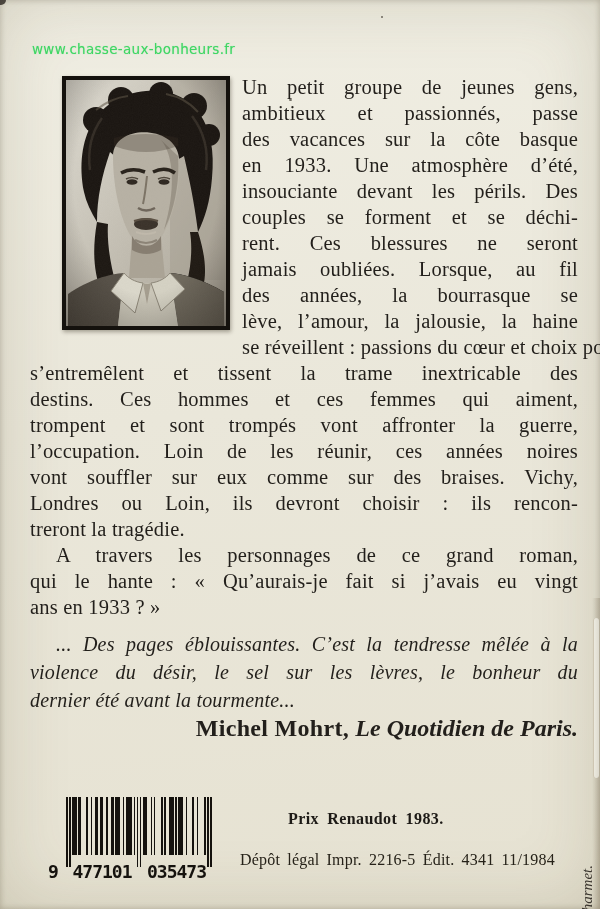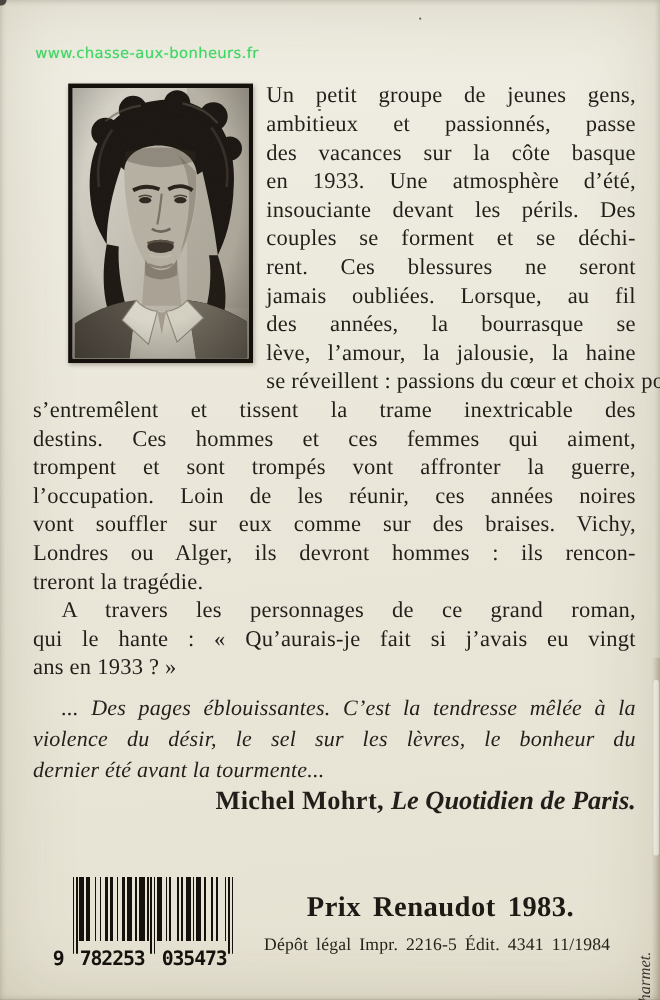--- a/index.html
+++ b/index.html
@@ -28,22 +28,22 @@
   .ln.last{text-align-last:left;}
   .ln.indent{text-indent:26px;}
   .quote{margin-top:10px;font-style:italic;}
   .quote .ln{font-size:20px;line-height:28px;}
   .attribution{
     font-size:24px;line-height:28px;text-align:right;font-style:normal;
   }
   .attribution .name{font-weight:bold;letter-spacing:.3px;}
   .attribution .source{font-style:italic;font-weight:bold;}
   .award{
-    position:absolute;left:272px;top:810px;width:250px;text-align:right;
-    font-weight:bold;font-size:26px;word-spacing:4px;letter-spacing:.4px;color:#1d1a16;
+    position:absolute;left:288px;top:810px;width:250px;text-align:left;
+    font-weight:bold;font-size:16px;word-spacing:4px;letter-spacing:.4px;color:#1d1a16;
   }
   .imprint{
     position:absolute;left:240px;top:851px;width:340px;
     font-size:16px;word-spacing:3px;letter-spacing:.2px;color:#262219;
   }
   .barcode{position:absolute;left:66px;top:797px;width:146px;height:92px;}
   .barcode svg{position:absolute;left:0;top:0;}
   .bc-digits{
     position:absolute;top:64px;left:0;width:146px;height:24px;
     font-family:"DejaVu Sans Mono",monospace;font-size:18px;font-weight:bold;color:#15120e;
@@ -157,21 +157,21 @@
     <div class="ln">rent. Ces blessures ne seront</div>
     <div class="ln">jamais oubliées. Lorsque, au fil</div>
     <div class="ln">des années, la bourrasque se</div>
     <div class="ln">lève, l’amour, la jalousie, la haine</div>
     <div class="ln">se réveillent : passions du cœur et choix politiques</div>
     <div class="ln">s’entremêlent et tissent la trame inextricable des</div>
     <div class="ln">destins. Ces hommes et ces femmes qui aiment,</div>
     <div class="ln">trompent et sont trompés vont affronter la guerre,</div>
     <div class="ln">l’occupation. Loin de les réunir, ces années noires</div>
     <div class="ln">vont souffler sur eux comme sur des braises. Vichy,</div>
-    <div class="ln">Londres ou Alger, ils devront hommes : ils rencon-</div>
+    <div class="ln">Londres ou Loin, ils devront choisir : ils rencon-</div>
     <div class="ln last">treront la tragédie.</div>
     <div class="ln indent">A travers les personnages de ce grand roman,</div>
     <div class="ln">qui le hante : « Qu’aurais-je fait si j’avais eu vingt</div>
     <div class="ln last">ans en 1933 ? »</div>
 
     <div class="quote">
       <div class="ln indent">... Des pages éblouissantes. C’est la tendresse mêlée à la</div>
       <div class="ln">violence du désir, le sel sur les lèvres, le bonheur du</div>
       <div class="ln last">dernier été avant la tourmente...</div>
       <div class="attribution">
@@ -227,21 +227,21 @@
         <rect x="75" y="0" width="1.02" height="58" fill="#15120e"></rect>
         <rect x="78" y="0" width="1.02" height="58" fill="#15120e"></rect>
         <rect x="82" y="0" width="1.02" height="58" fill="#15120e"></rect>
         <rect x="85" y="0" width="1.02" height="58" fill="#15120e"></rect>
         <rect x="90" y="0" width="1.02" height="58" fill="#15120e"></rect>
         <rect x="92" y="0" width="1.02" height="70" fill="#15120e"></rect>
         <rect x="94" y="0" width="1.02" height="70" fill="#15120e"></rect>
       </svg>
     <div class="bc-digits">
       <span class="bc-lead">9</span>
-      <span class="bc-g1">782253</span>
+      <span class="bc-g1">477101</span>
       <span class="bc-g2">035473</span>
     </div>
   </div>
 
   <div class="imprint">Dépôt légal Impr. 2216-5 Édit. 4341 11/1984</div>
 
   <div class="credits">
     <div class="c1">Doc. Jean-Louis Charmet.</div>
     <div class="c2">Photo</div>
   </div>

